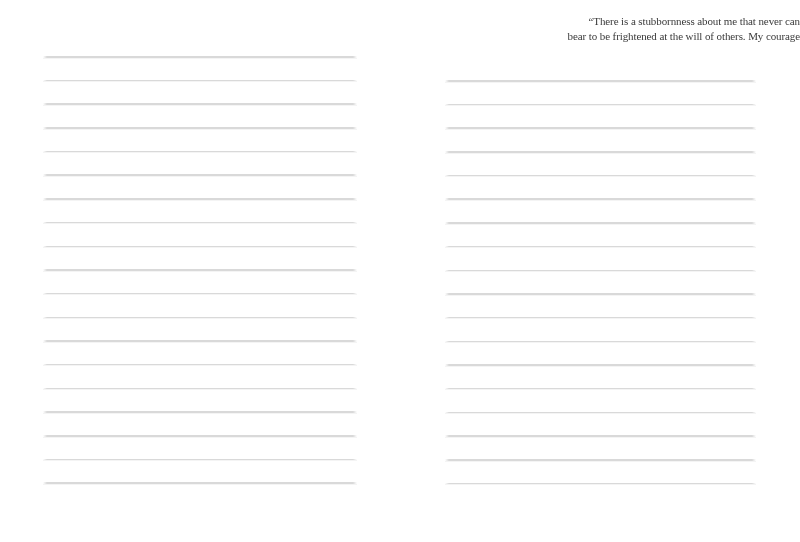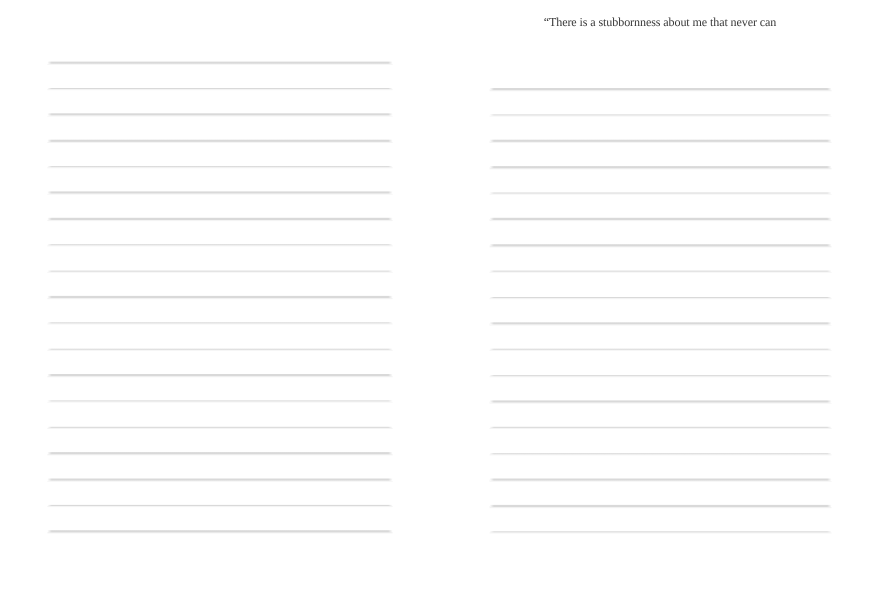--- a/index.html
+++ b/index.html
@@ -21,21 +21,21 @@
     height: 100%;
   }
   .page-left  { left: 0;     width: 400px; }
   .page-right { left: 400px; width: 400px; }
 
   .quote {
     position: absolute;
     left: 0;
     top: 14px;
     width: 400px;
-    text-align: center;
+    text-align: right;
     color: #3a3a3a;
     font-size: 11px;
     line-height: 15px;
     letter-spacing: -0.1px;
   }
   .quote-line {
     white-space: nowrap;
   }
 
   .rules {
@@ -84,20 +84,21 @@
         <div class="rule"></div>
         <div class="rule"></div>
         <div class="rule"></div>
         <div class="rule"></div>
       </div>
   </div>
 
   <div class="page page-right">
     <div class="quote">
       <div class="quote-line">“There is a stubbornness about me that never can</div>
+      <div class="quote-line">bear to be frightened at the will of others. My courage</div>
     </div>
     <div class="rules rules-right">
         <div class="rule"></div>
         <div class="rule"></div>
         <div class="rule"></div>
         <div class="rule"></div>
         <div class="rule"></div>
         <div class="rule"></div>
         <div class="rule"></div>
         <div class="rule"></div>

